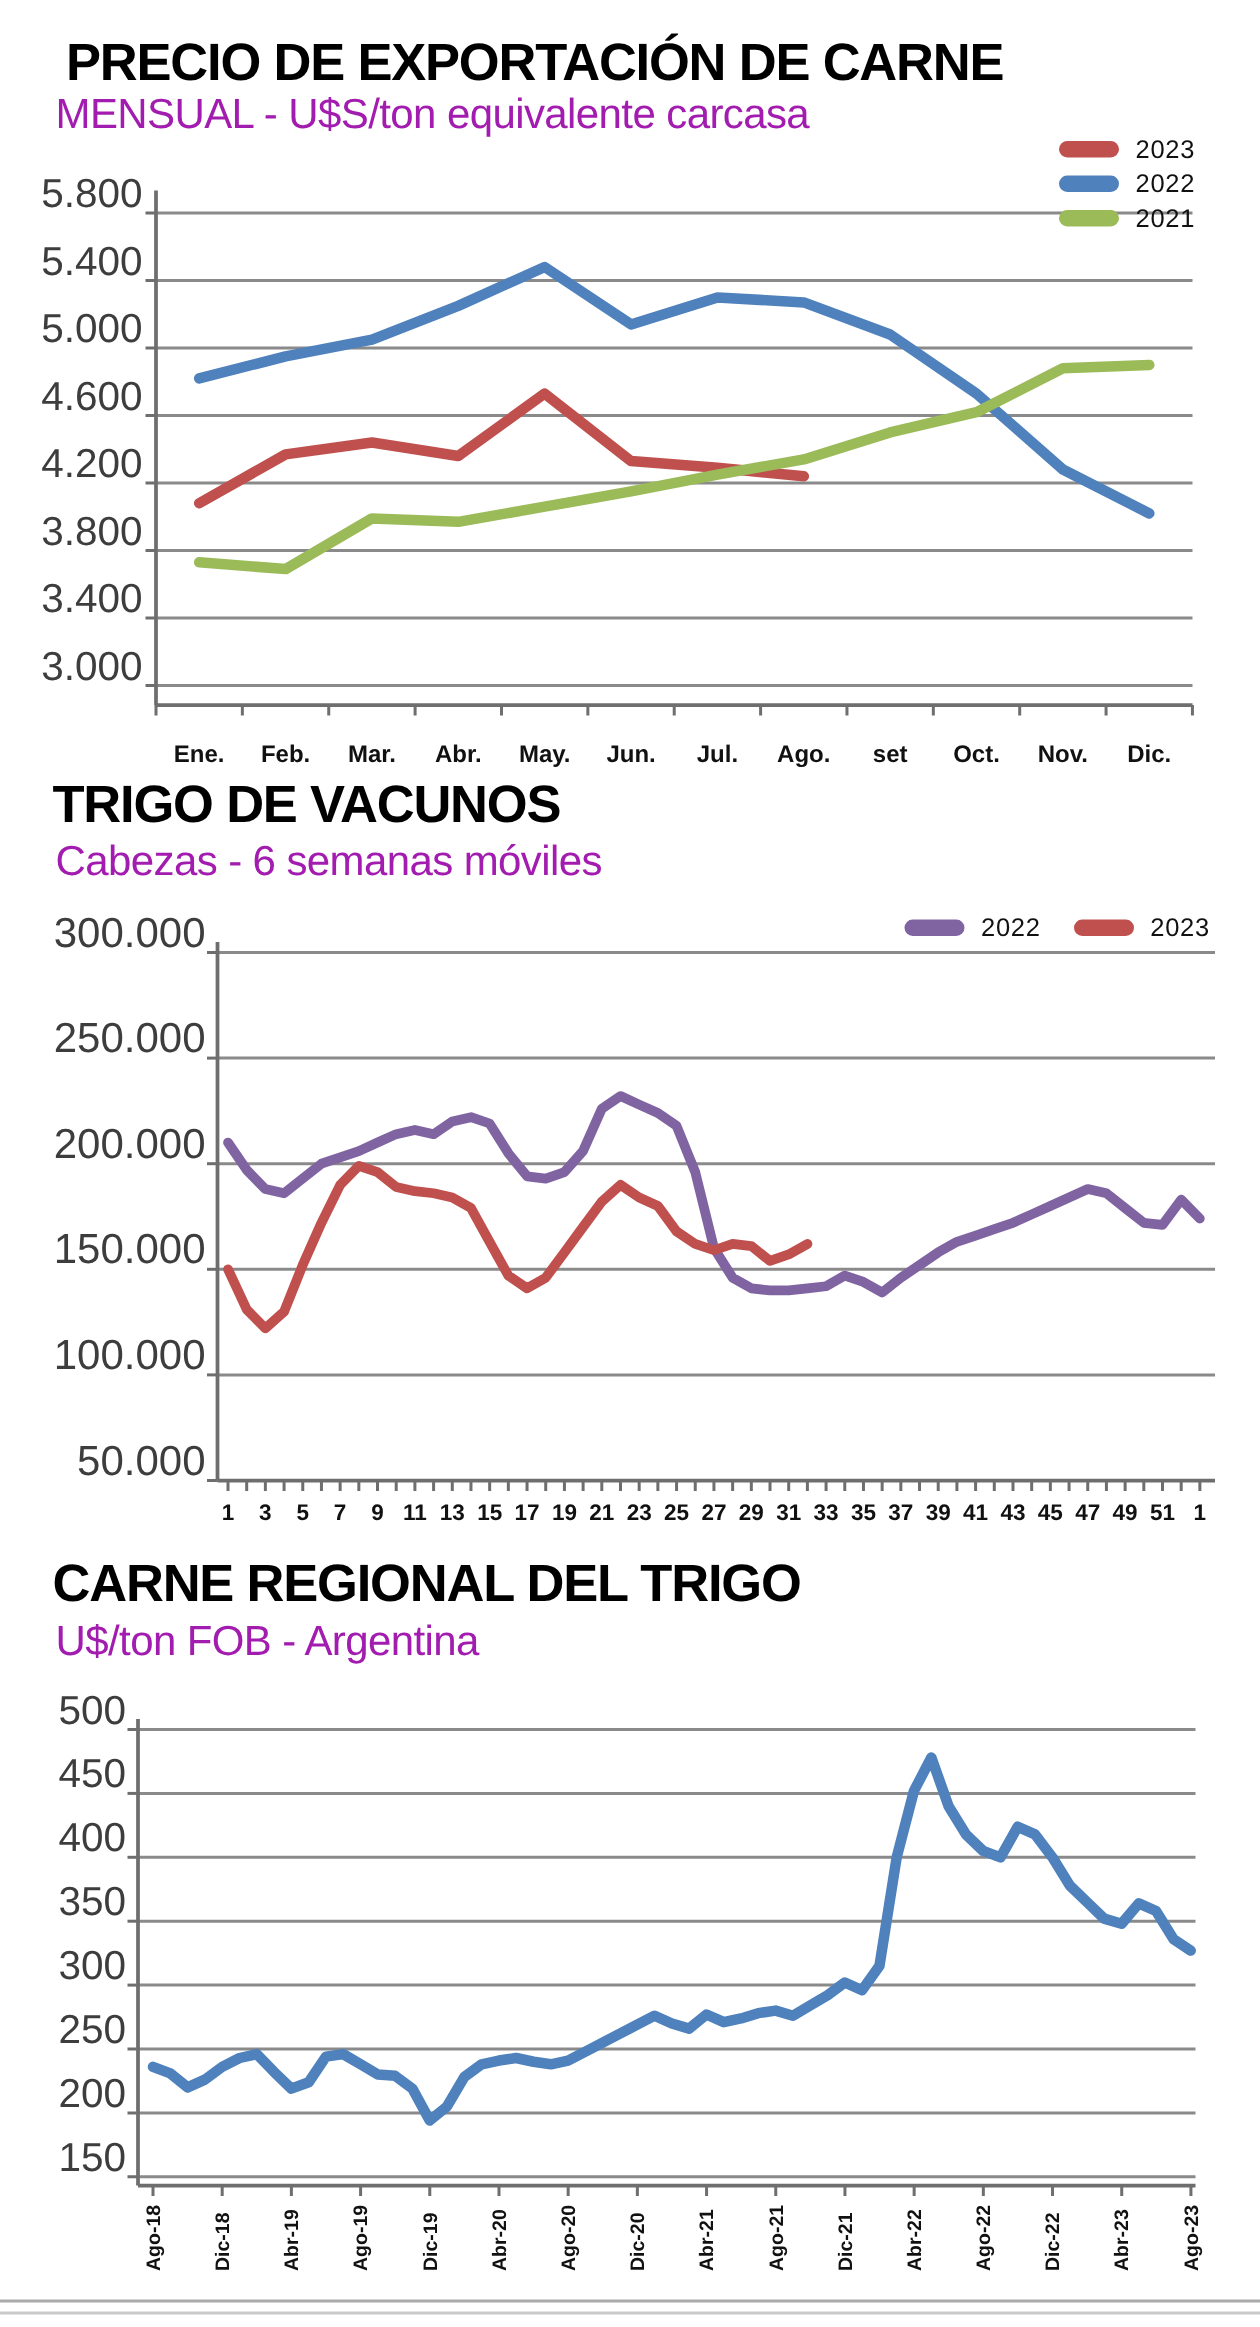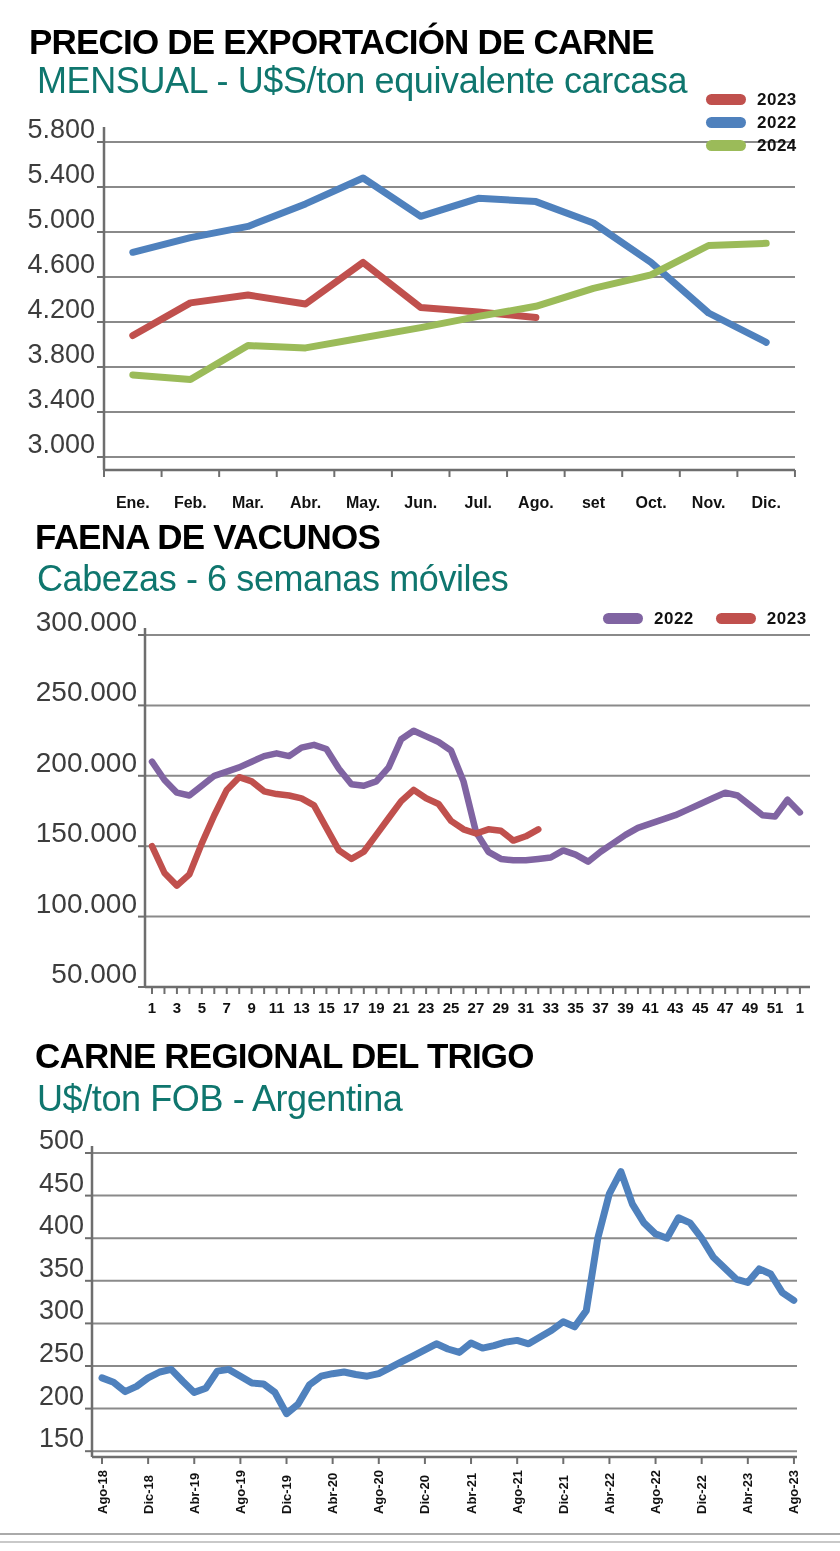--- a/index.html
+++ b/index.html
@@ -5,37 +5,37 @@
   html,body{margin:0;padding:0}
   body{
     width:840px;height:1551px;position:relative;background:#ffffff;
     font-family:"Liberation Sans",sans-serif;overflow:hidden;
   }
   .title{
     position:absolute;font-weight:bold;font-size:35px;letter-spacing:-0.8px;
     color:#000;white-space:nowrap;
   }
   .subtitle{
-    position:absolute;font-size:36px;color:#0f766e;letter-spacing:-0.4px;
+    position:absolute;font-size:28px;color:#a21caf;letter-spacing:-0.4px;
     white-space:nowrap;
   }
   .chart-svg{position:absolute;left:0}
   .legend-v{position:absolute;display:flex;flex-direction:column;row-gap:12px}
   .legend-row{display:flex;align-items:center;height:11px}
   .legend-h{position:absolute;display:flex;align-items:center;height:12px}
   .pill{width:40px;height:11px;border-radius:5.5px;flex:none}
-  .legend-label{margin-left:11px;font-weight:bold;font-size:17px;color:#111;line-height:11px;letter-spacing:0.5px}
+  .legend-label{margin-left:11px;font-weight:normal;font-size:17px;color:#111;line-height:11px;letter-spacing:0.5px}
   .ylab{fill:#3d3d3d}
   .xlab{font-weight:bold;fill:#111}
   .divider{position:absolute;left:0;width:840px}
 </style>
 </head>
 <body>
 
-<div class="title" style="left:29px;top:22px">PRECIO DE EXPORTACIÓN DE CARNE</div>
+<div class="title" style="left:44px;top:22px">PRECIO DE EXPORTACIÓN DE CARNE</div>
 <div class="subtitle" style="left:37px;top:60px">MENSUAL - U$S/ton equivalente carcasa</div>
 
 <svg class="chart-svg" style="top:85px" width="840" height="440">
     <g>
       <line x1="104" x2="795" y1="57" y2="57" stroke="#8a8a8a" stroke-width="2"></line>
       <line x1="97" x2="104" y1="57" y2="57" stroke="#6e6e6e" stroke-width="2"></line>
       <line x1="104" x2="795" y1="102" y2="102" stroke="#8a8a8a" stroke-width="2"></line>
       <line x1="97" x2="104" y1="102" y2="102" stroke="#6e6e6e" stroke-width="2"></line>
       <line x1="104" x2="795" y1="147" y2="147" stroke="#8a8a8a" stroke-width="2"></line>
       <line x1="97" x2="104" y1="147" y2="147" stroke="#6e6e6e" stroke-width="2"></line>
@@ -100,25 +100,25 @@
   <div class="legend-row">
     <span class="pill" style="background: rgb(192, 80, 77);"></span>
     <span class="legend-label">2023</span>
   </div>
   <div class="legend-row">
     <span class="pill" style="background: rgb(79, 129, 189);"></span>
     <span class="legend-label">2022</span>
   </div>
   <div class="legend-row">
     <span class="pill" style="background: rgb(155, 187, 89);"></span>
-    <span class="legend-label">2024</span>
+    <span class="legend-label">2021</span>
   </div>
 </div>
 
-<div class="title" style="left:35px;top:517px">FAENA DE VACUNOS</div>
+<div class="title" style="left:35px;top:517px">TRIGO DE VACUNOS</div>
 <div class="subtitle" style="left:37px;top:558px">Cabezas - 6 semanas móviles</div>
 
 <svg class="chart-svg" style="top:600px" width="840" height="430">
     <g>
       <line x1="145" x2="810" y1="35" y2="35" stroke="#8a8a8a" stroke-width="2"></line>
       <line x1="138" x2="145" y1="35" y2="35" stroke="#6e6e6e" stroke-width="2"></line>
       <line x1="145" x2="810" y1="105.4" y2="105.4" stroke="#8a8a8a" stroke-width="2"></line>
       <line x1="138" x2="145" y1="105.4" y2="105.4" stroke="#6e6e6e" stroke-width="2"></line>
       <line x1="145" x2="810" y1="175.8" y2="175.8" stroke="#8a8a8a" stroke-width="2"></line>
       <line x1="138" x2="145" y1="175.8" y2="175.8" stroke="#6e6e6e" stroke-width="2"></line>

